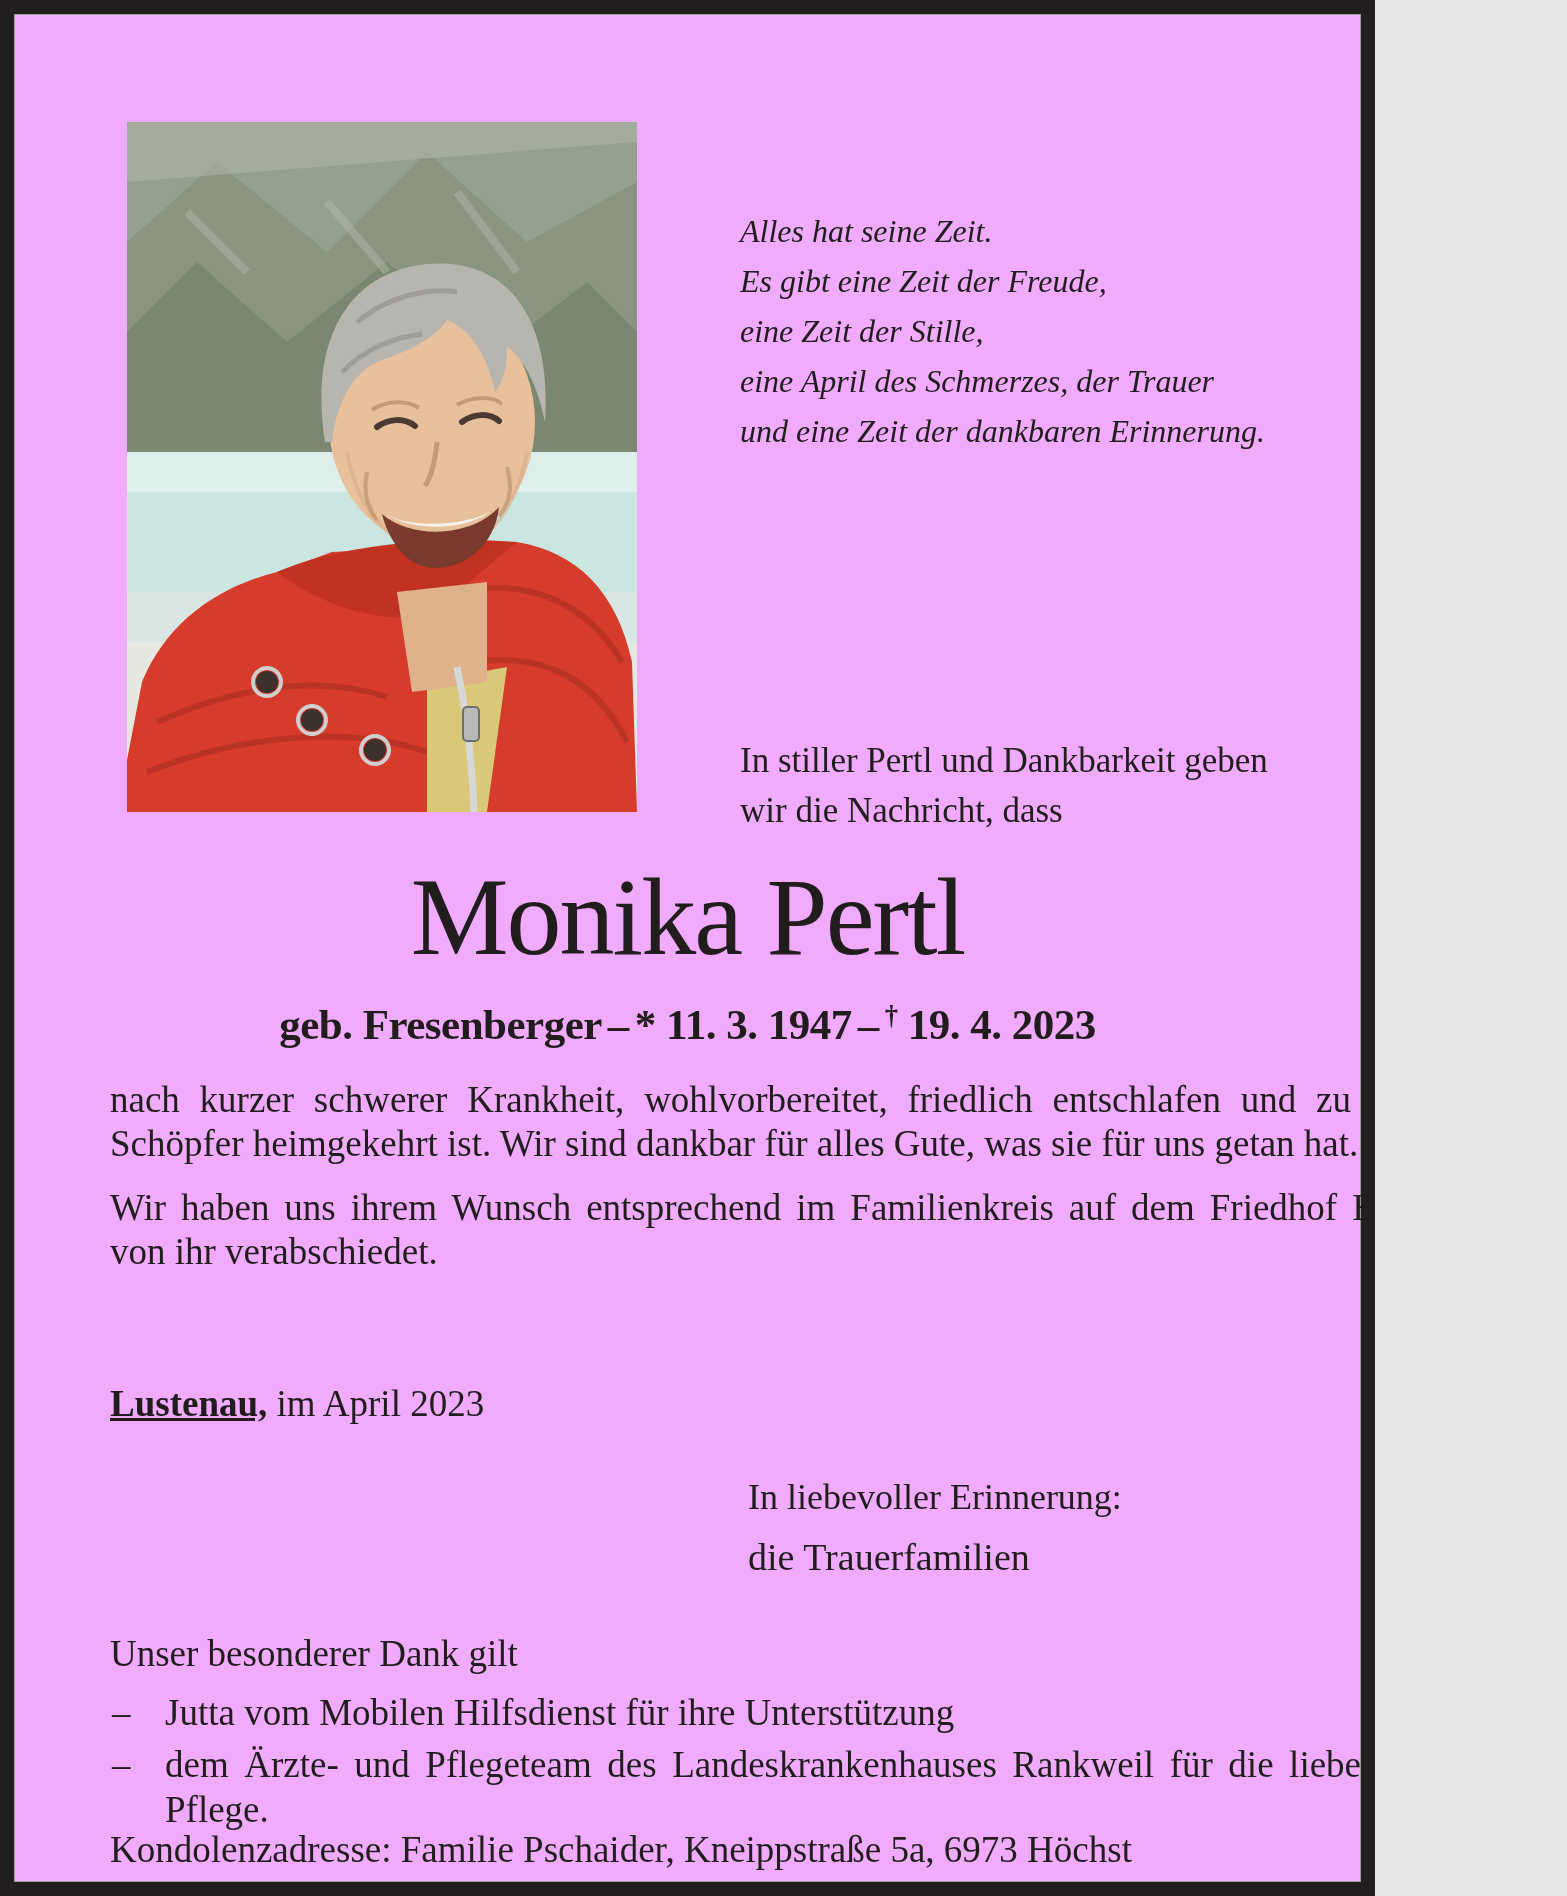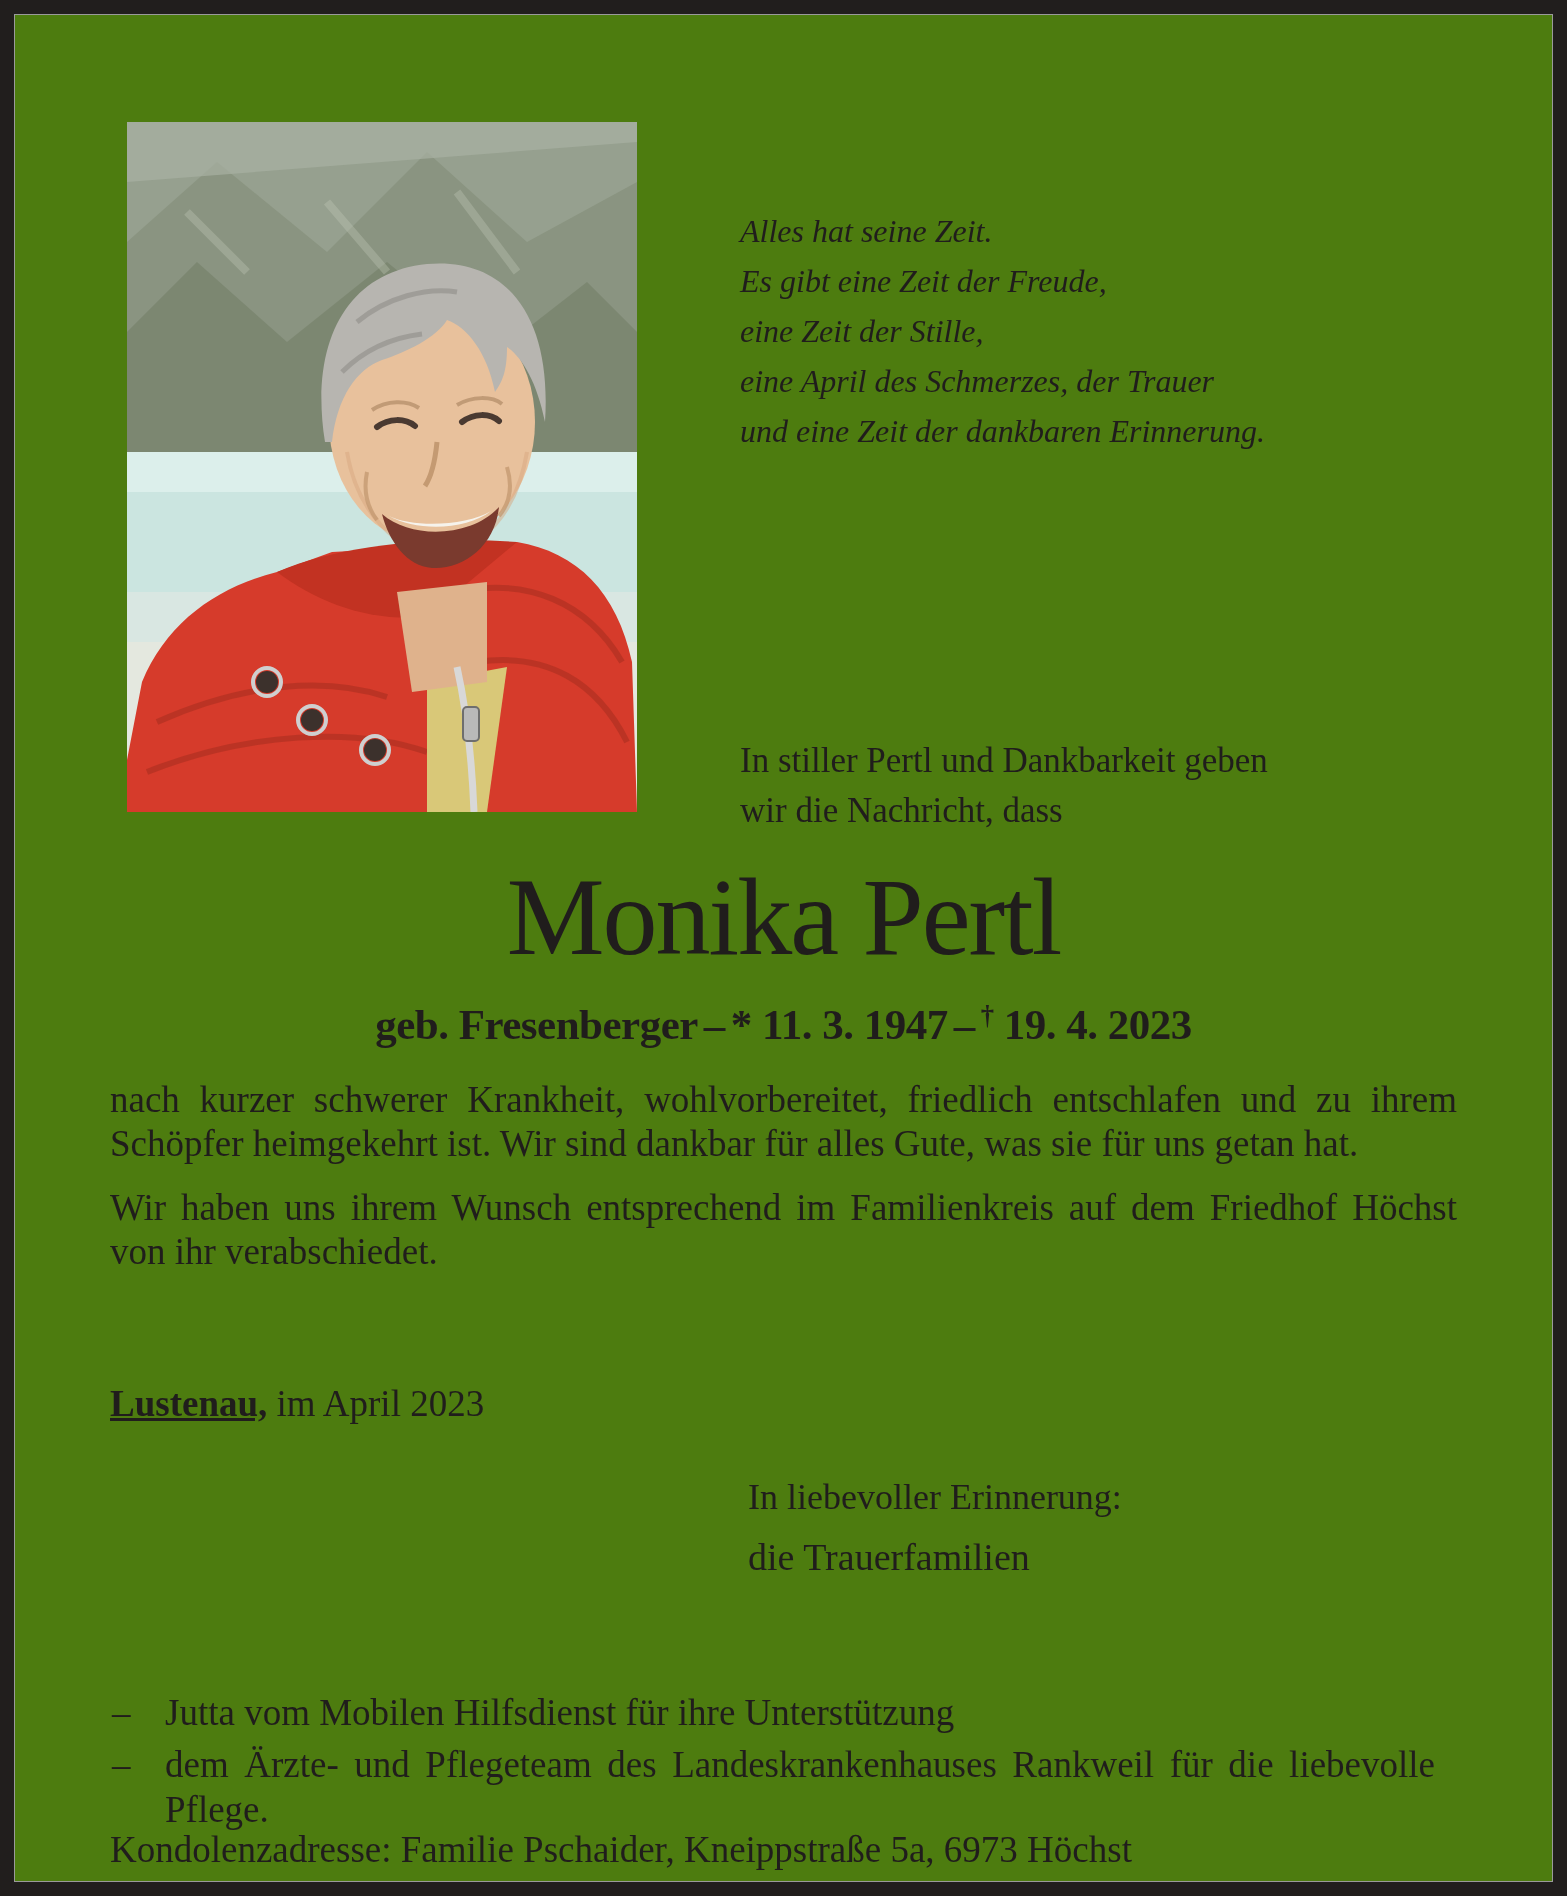--- a/index.html
+++ b/index.html
@@ -1,19 +1,19 @@
 <!DOCTYPE html>
 <html><head>
 <meta charset="utf-8">
 <style>
   html,body{margin:0;padding:0;background:#e8e8e8;}
   .sheet{
     position:relative;
-    width:1567px;height:1896px;
-    background:#4d7c0f;
+    width:1375px;height:1896px;
+    background:#f0abfc;
     box-sizing:border-box;
     border:14px solid #211e1d;
     box-shadow:inset 0 0 0 1px #9a9a9a;
     font-family:"Liberation Serif","DejaVu Serif",serif;
     color:#201d1c;
     overflow:hidden;
   }
   .abs{position:absolute;}
   
   .photo{left:113px;top:108px;width:510px;height:690px;}
@@ -129,20 +129,21 @@
 
   <div class="abs dateline">
     <span class="place">Lustenau,</span><span> im April 2023</span>
   </div>
 
   <div class="abs remember">
     <div>In liebevoller Erinnerung:</div>
     <div class="families">die Trauerfamilien</div>
   </div>
 
+  <div class="abs thanks-heading">Unser besonderer Dank gilt</div>
   <div class="abs thanks-list">
     <div class="thanks-item">
       <span class="dash">–</span>
       <span class="txt">Jutta vom Mobilen Hilfsdienst für ihre Unterstützung</span>
     </div>
     <div class="thanks-item">
       <span class="dash">–</span>
       <span class="txt">dem Ärzte- und Pflegeteam des Landeskrankenhauses Rankweil für die liebevolle Pflege.</span>
     </div>
   </div>

